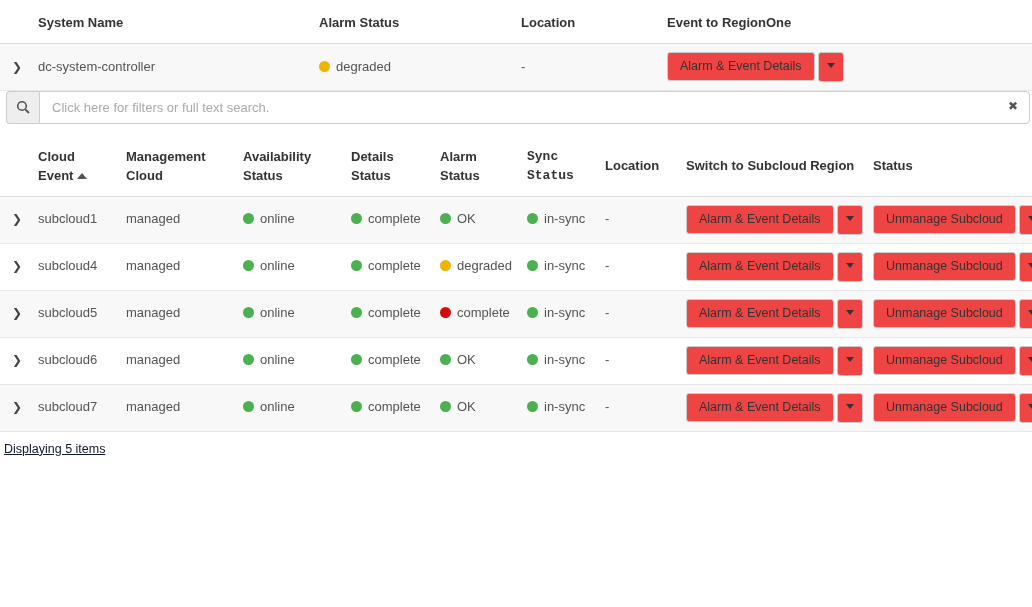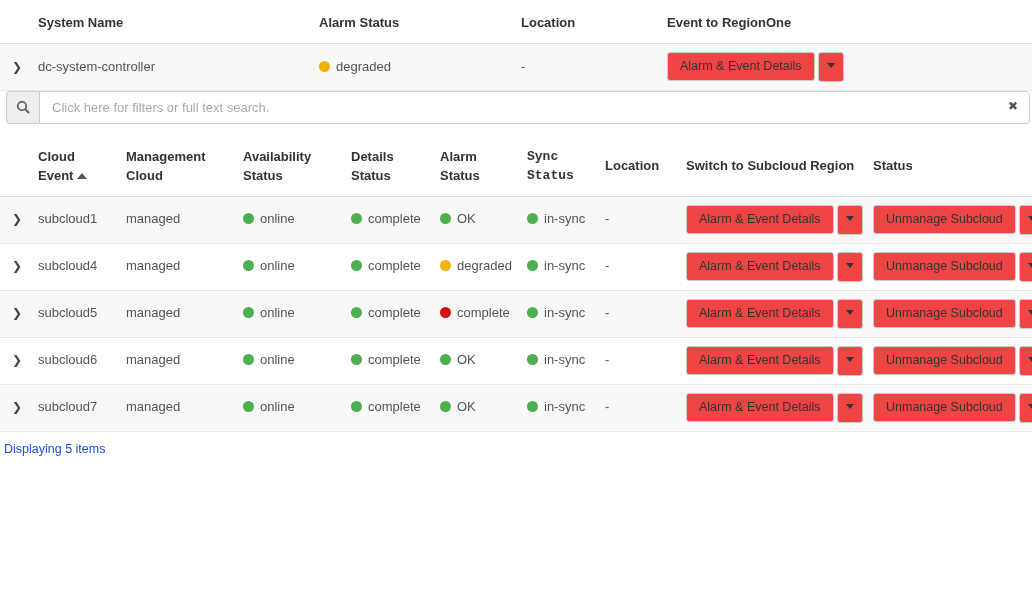--- a/index.html
+++ b/index.html
@@ -153,23 +153,24 @@
     right: 12px;
     top: 9px;
     color: #555;
     font-size: 12px;
     font-weight: bold;
     cursor: pointer;
     line-height: 1;
   }
 
   .table-footer {
-    color: #1d4ed8;
+    color: #0f172a;
     font-size: 12.5px;
     padding: 10px 4px;
+    text-decoration: underline;
   }
 </style>
 </head>
 <body>
 
 <div class="page">
 
 
   <table class="dc-table">
     <thead>

